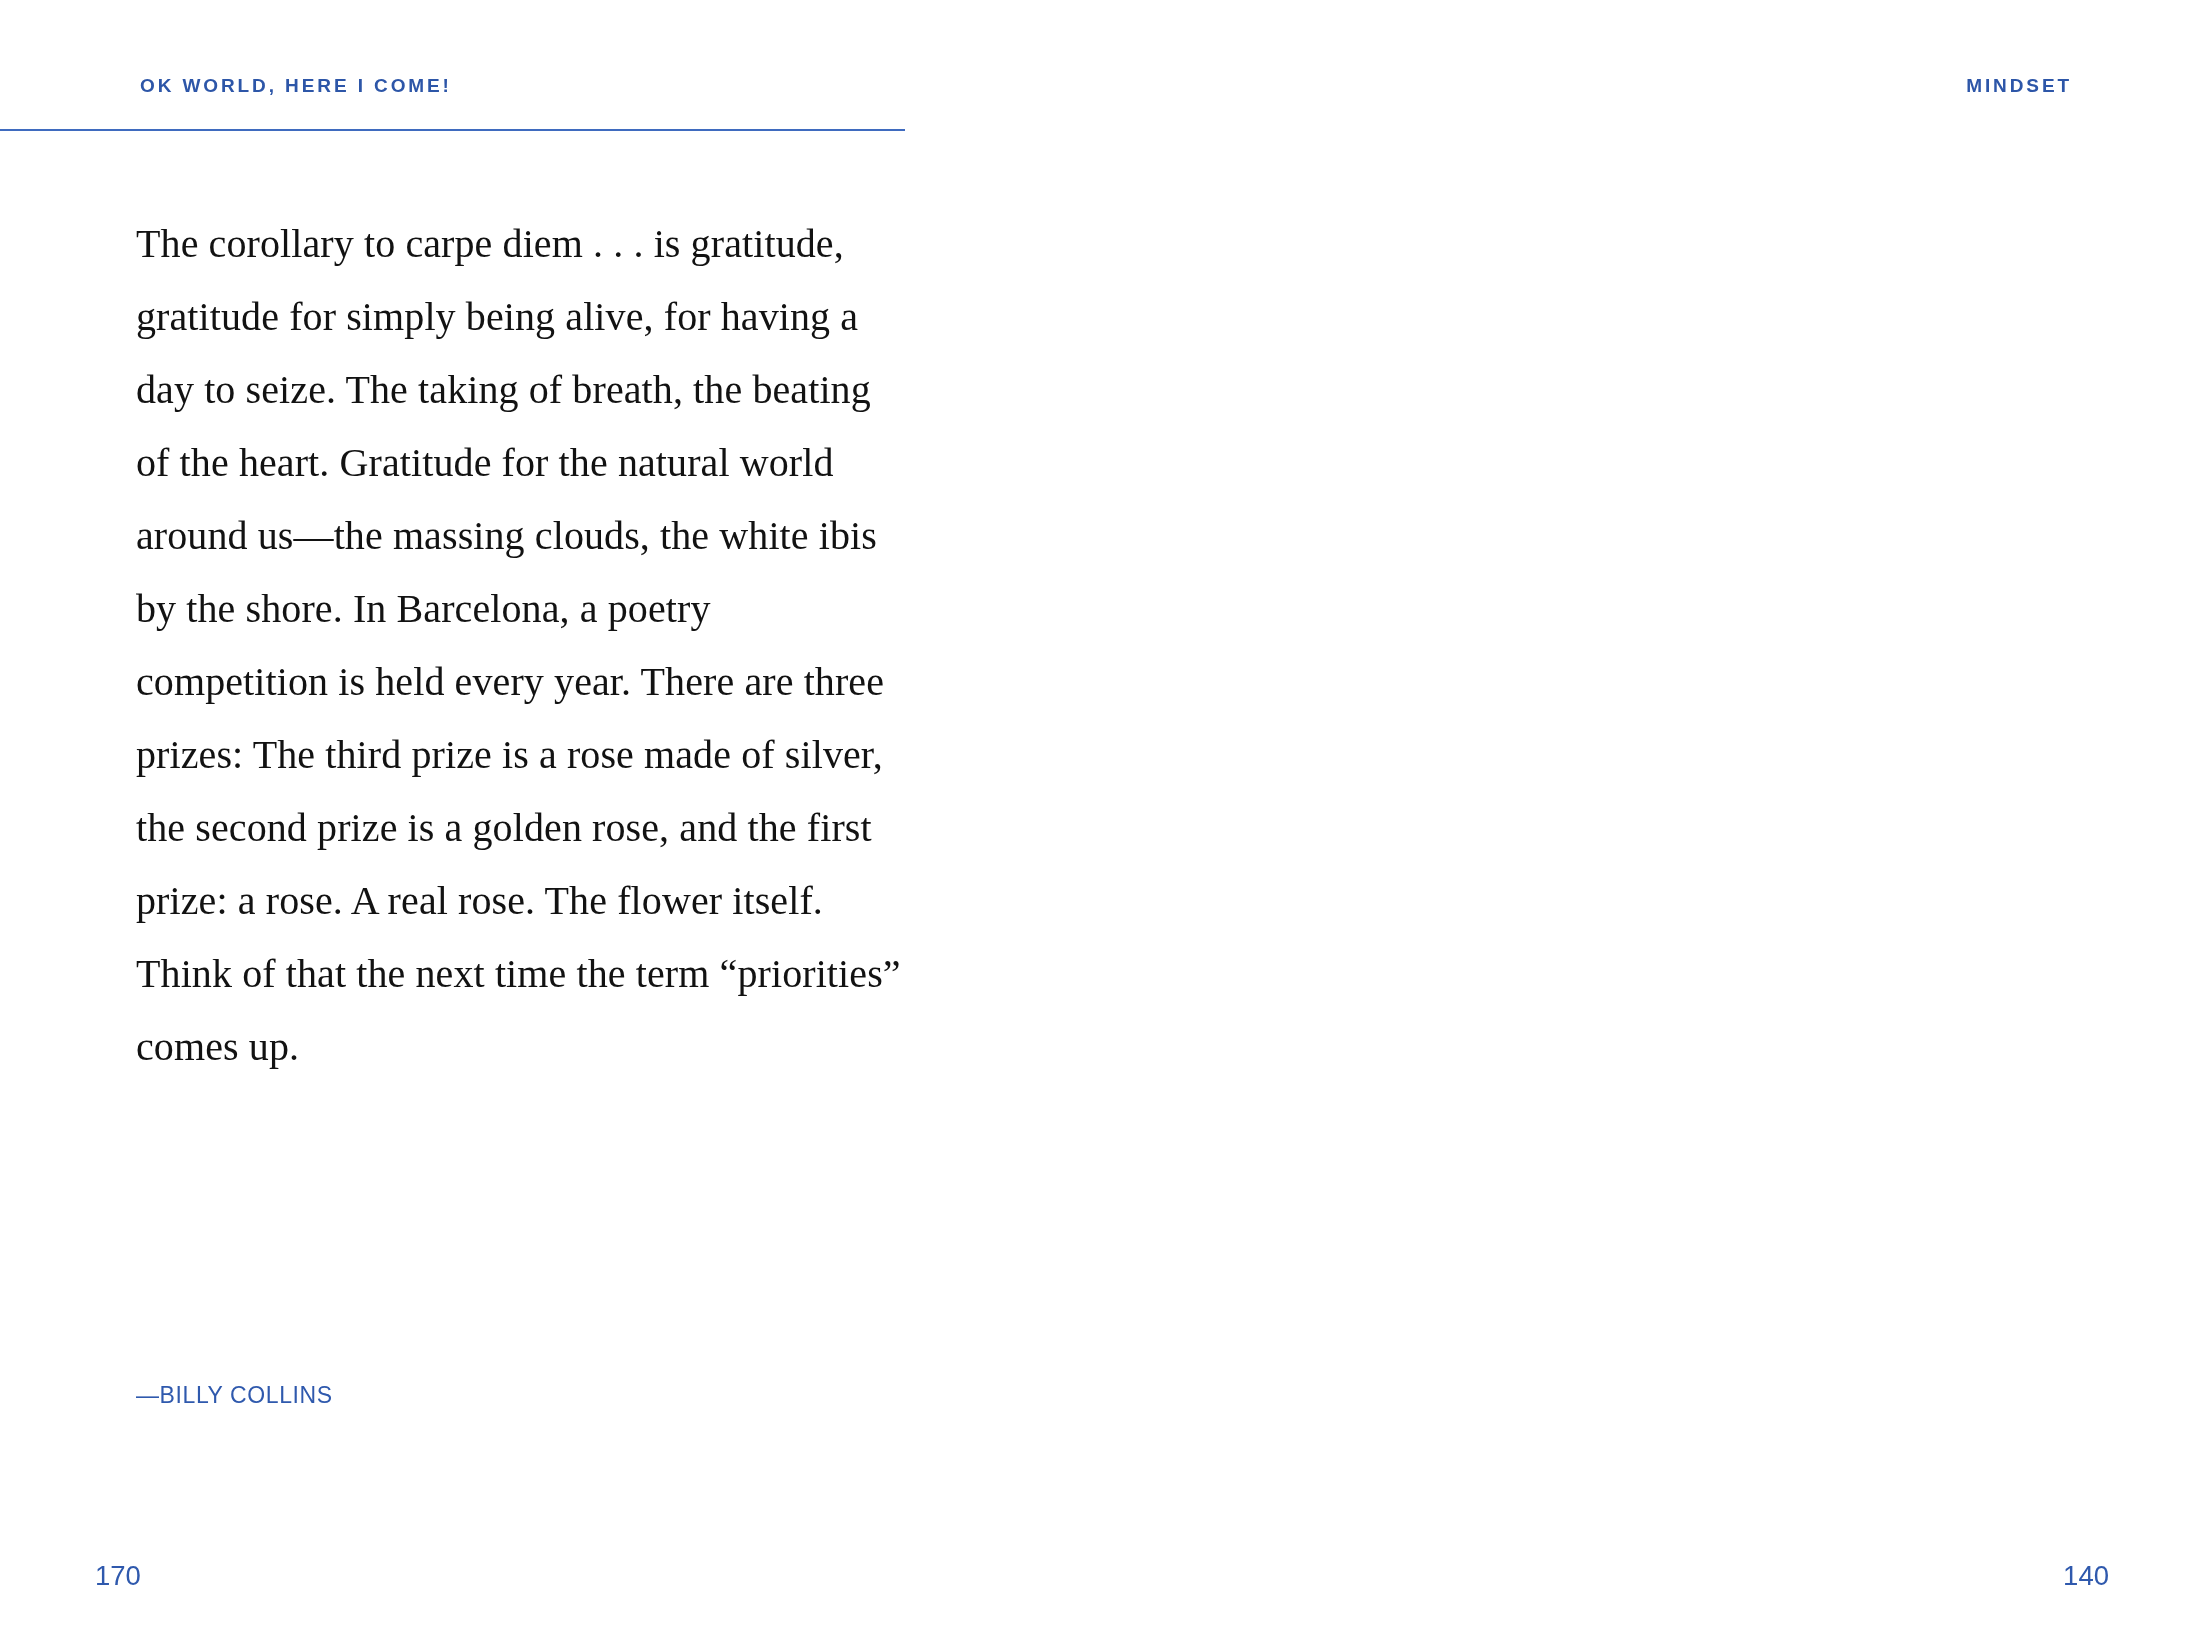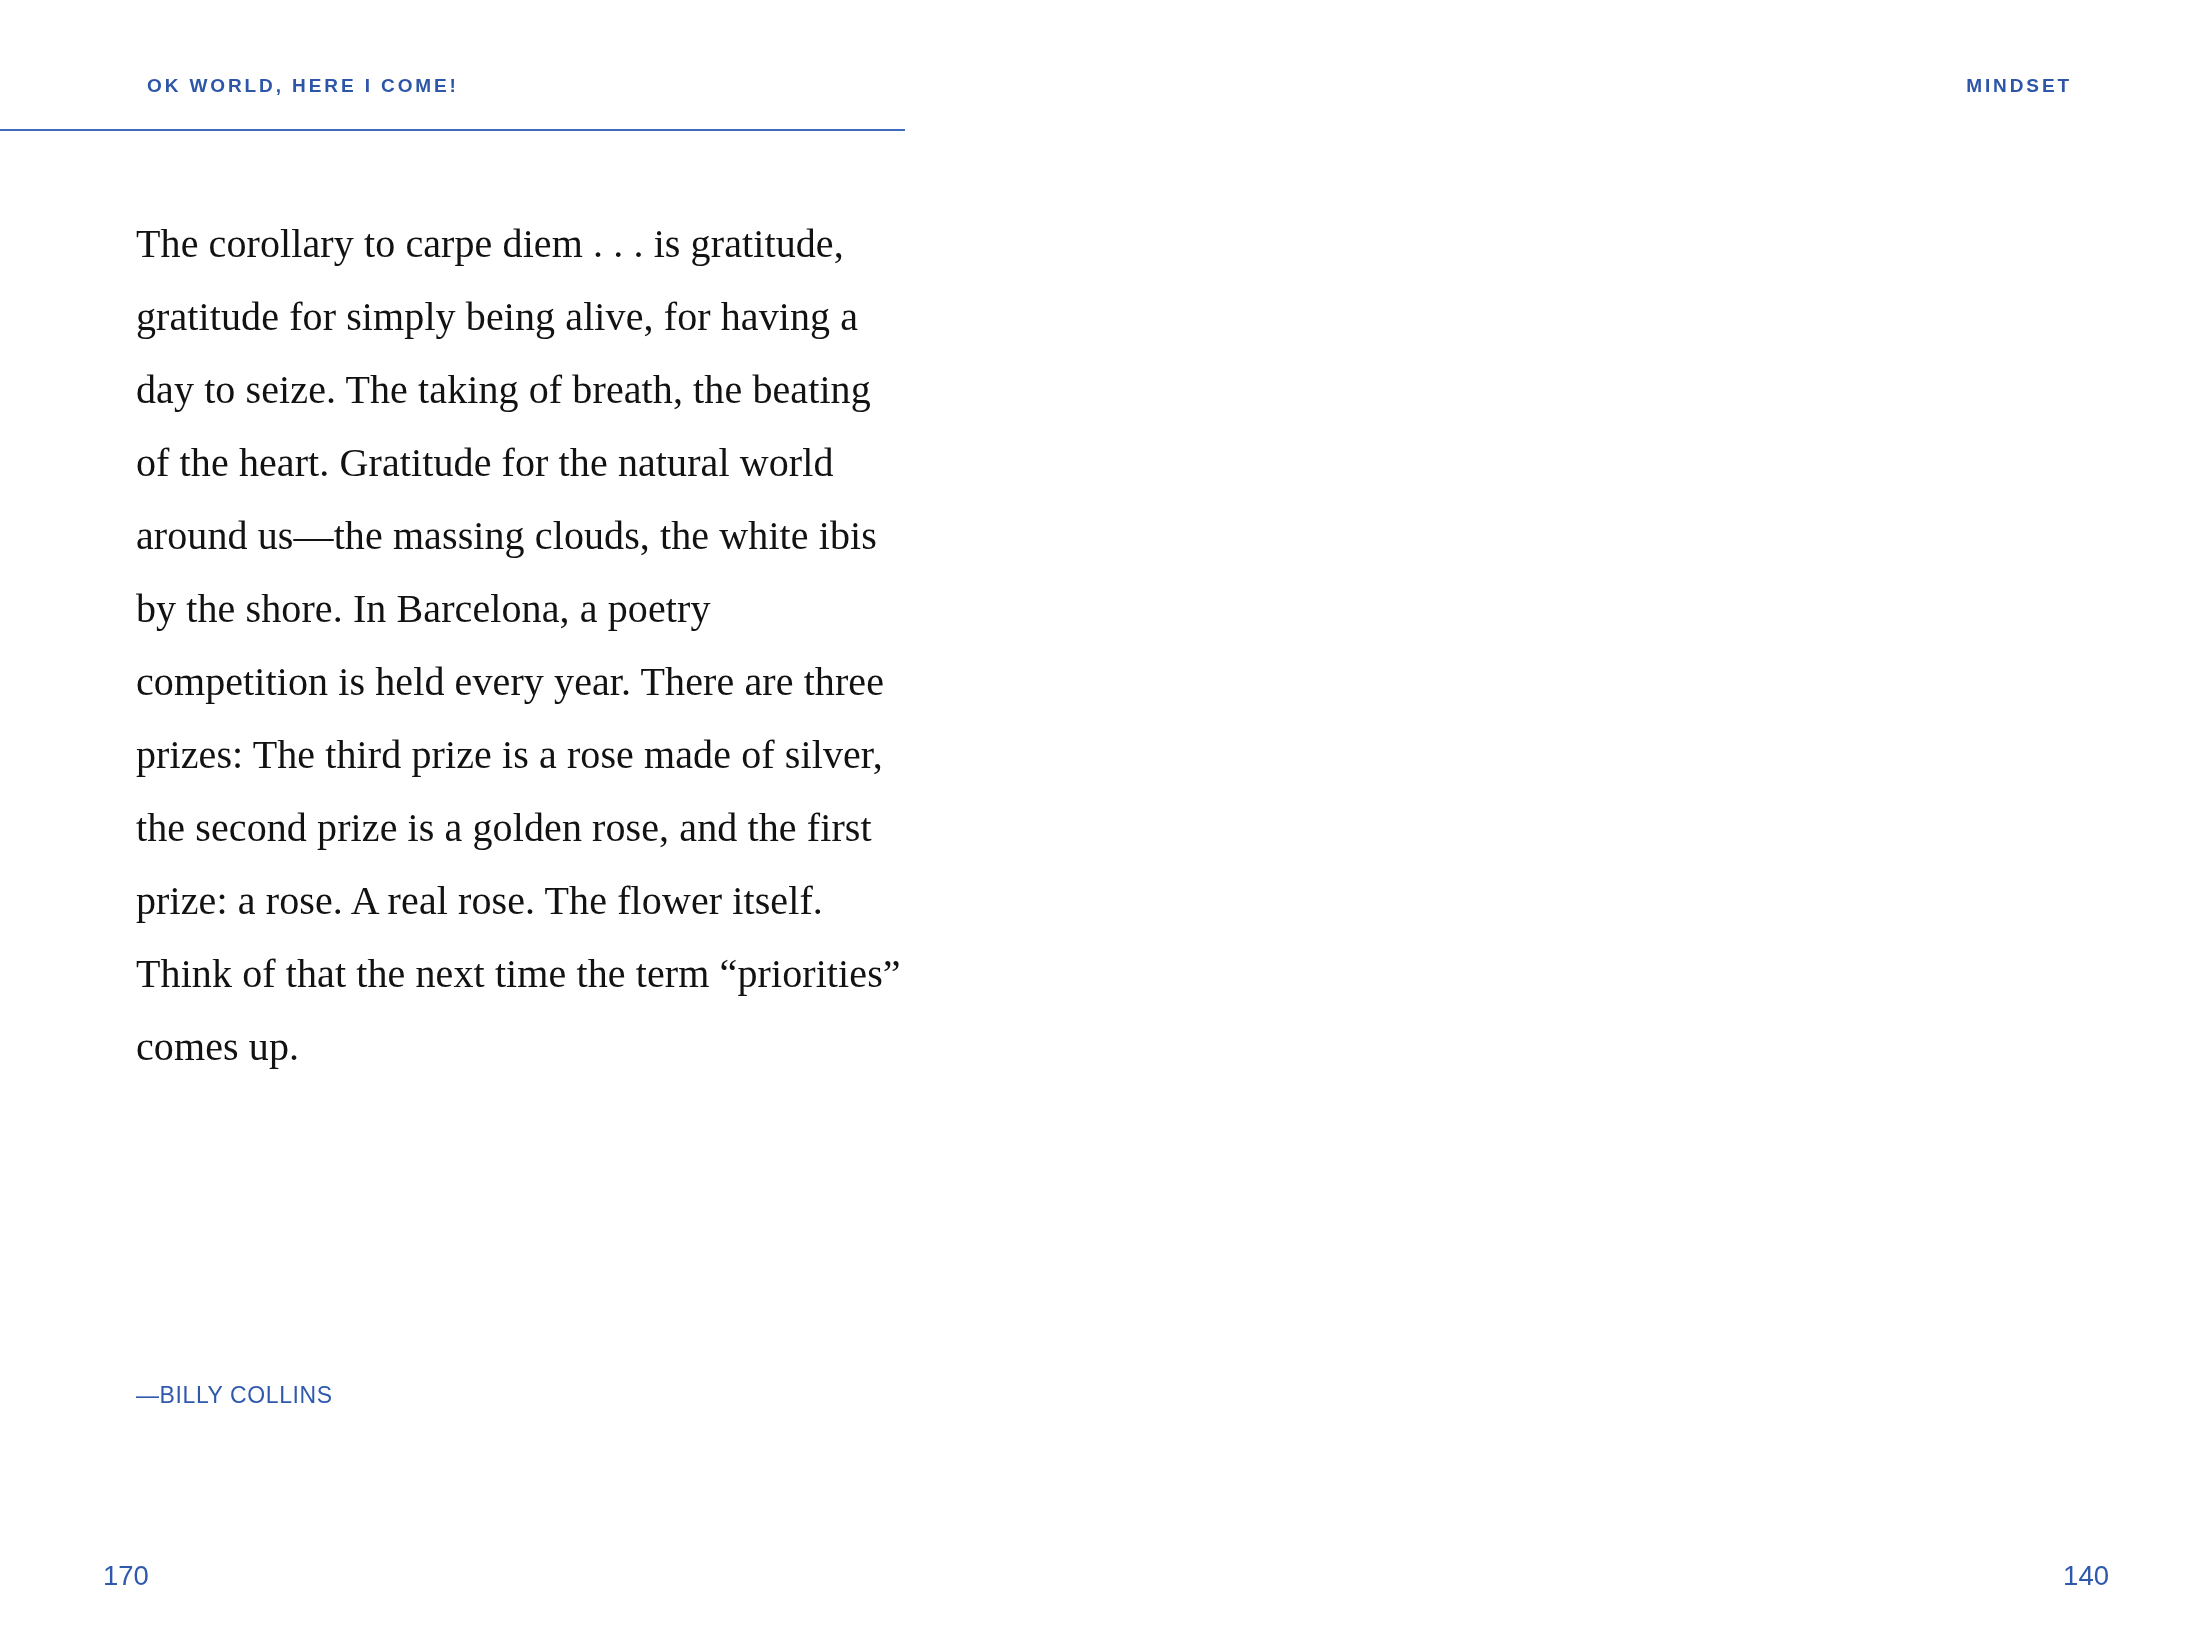--- a/index.html
+++ b/index.html
@@ -39,21 +39,21 @@
     position: absolute;
     top: 75px;
     font-family: "Liberation Sans", sans-serif;
     font-size: 19px;
     letter-spacing: 2.9px;
     color: #2d56a8;
     font-weight: 600;
     text-transform: uppercase;
     white-space: nowrap;
   }
-  .runhead-left { left: 147px; }
+  .runhead-left { left: 140px; }
   .runhead-right { right: 132px; }
 
   .rule {
     position: absolute;
     top: 129px;
     height: 1.8px;
     background: #3f6bbf;
   }
   .rule-left { left: 0px; width: 905px; }
 
@@ -90,21 +90,21 @@
   .attrib-role-left { left: 169px; top: 1434px; }
 
   
   .folio {
     position: absolute;
     bottom: 61px;
     font-family: "Liberation Sans", sans-serif;
     font-size: 27.5px;
     color: #2f59ad;
   }
-  .folio-left { left: 103px; margin-top: 24px; }
+  .folio-left { left: 95px; margin-top: 24px; }
   .folio-right { right: 95px; }
 </style>
 </head>
 <body>
 
 <div class="spread">
 
   <div class="page page-left">
     <div class="runhead runhead-left">Ok World, Here I Come!</div>
     <div class="rule rule-left"></div>

